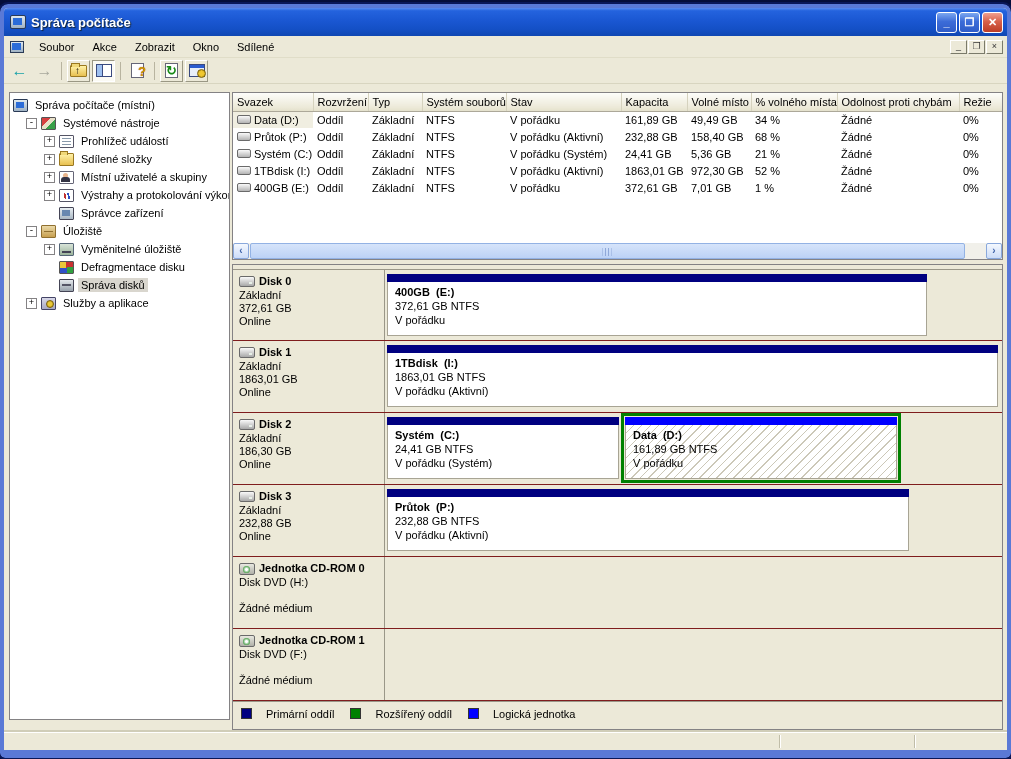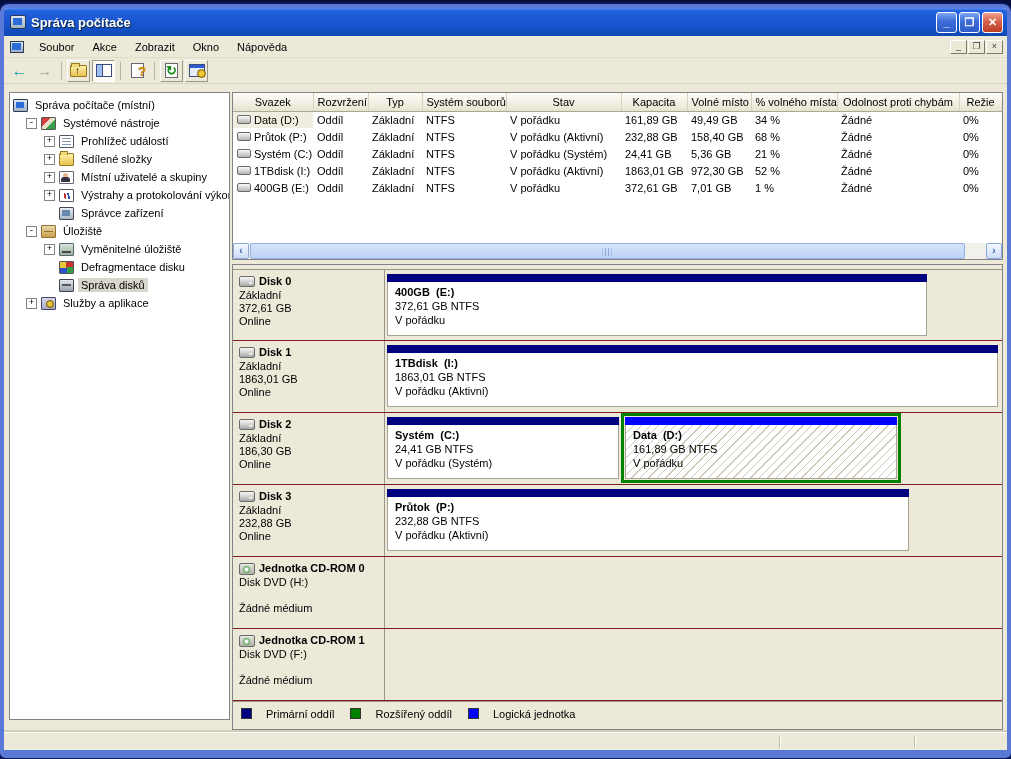--- a/index.html
+++ b/index.html
@@ -92,21 +92,21 @@
   .i-defrag { background:conic-gradient(#C83030 0 25%,#30A040 25% 50%,#3050C8 50% 75%,#E8C838 75%); border:1px solid #555; }
   .i-diskmgmt { background:linear-gradient(#E4E8EC,#98A2AC); border:1px solid #445; }
   .i-diskmgmt::after { content:""; position:absolute; left:2px; right:2px; top:4px; height:2px; background:#556; }
   .i-services { background:linear-gradient(#D8D8E8,#A8A8C4); border:1px solid #446; }
   .i-services::after { content:""; position:absolute; right:1px; bottom:1px; width:6px; height:6px; border-radius:50%;
     background:radial-gradient(circle,#E8C838 40%,#B89018 100%); border:1px solid #786008; }
   
   .list-pane { position:absolute; left:228px; top:8px; width:771px; height:168px; background:#fff;
     border:1px solid #848284; overflow:hidden; }
   table.vol { border-collapse:collapse; table-layout:fixed; width:769px; font-size:11px; }
-  table.vol th { height:18px; font-weight:normal; text-align:center; padding:1px 4px;
+  table.vol th { height:18px; font-weight:normal; text-align:left; padding:1px 4px;
     background:linear-gradient(#FDFDFA,#ECE9D8 80%,#E4E1CC); border-right:1px solid #D5D2BE; border-bottom:1px solid #ACA899;
     white-space:nowrap; overflow:hidden; }
   table.vol td { height:17px; padding:0 4px; white-space:nowrap; overflow:hidden; }
   .vcell { display:flex; align-items:center; gap:3px; }
   .vol-icon { width:14px; height:9px; flex:0 0 auto; border:1px solid #6a6a6a; border-radius:2px;
     background:linear-gradient(#fafafa,#b4b4b4); }
   td.sel-cell { background:#F0EEE1; }
   
   .hscroll { position:absolute; left:0; right:0; bottom:0; height:16px; background:#F1F0EA; display:flex; }
   .harrow { width:16px; height:16px; flex:0 0 auto; background:linear-gradient(#F4F8FE,#CCDCF8); border:1px solid #89A8DC;
@@ -163,21 +163,21 @@
       <span class="wbtn close">✕</span>
     </span>
   </div>
 
   <div class="menubar">
     <span class="mdi-icon"></span>
     <span class="menu-item">Soubor</span>
     <span class="menu-item">Akce</span>
     <span class="menu-item">Zobrazit</span>
     <span class="menu-item">Okno</span>
-    <span class="menu-item">Nápověda</span>
+    <span class="menu-item">Sdílené</span>
     <span class="menu-spacer"></span>
     <span class="mdi-btns">
       <span class="mdi-btn">_</span>
       <span class="mdi-btn">❐</span>
       <span class="mdi-btn">×</span>
     </span>
   </div>
 
   <div class="toolbar">
     <span class="tbtn">

